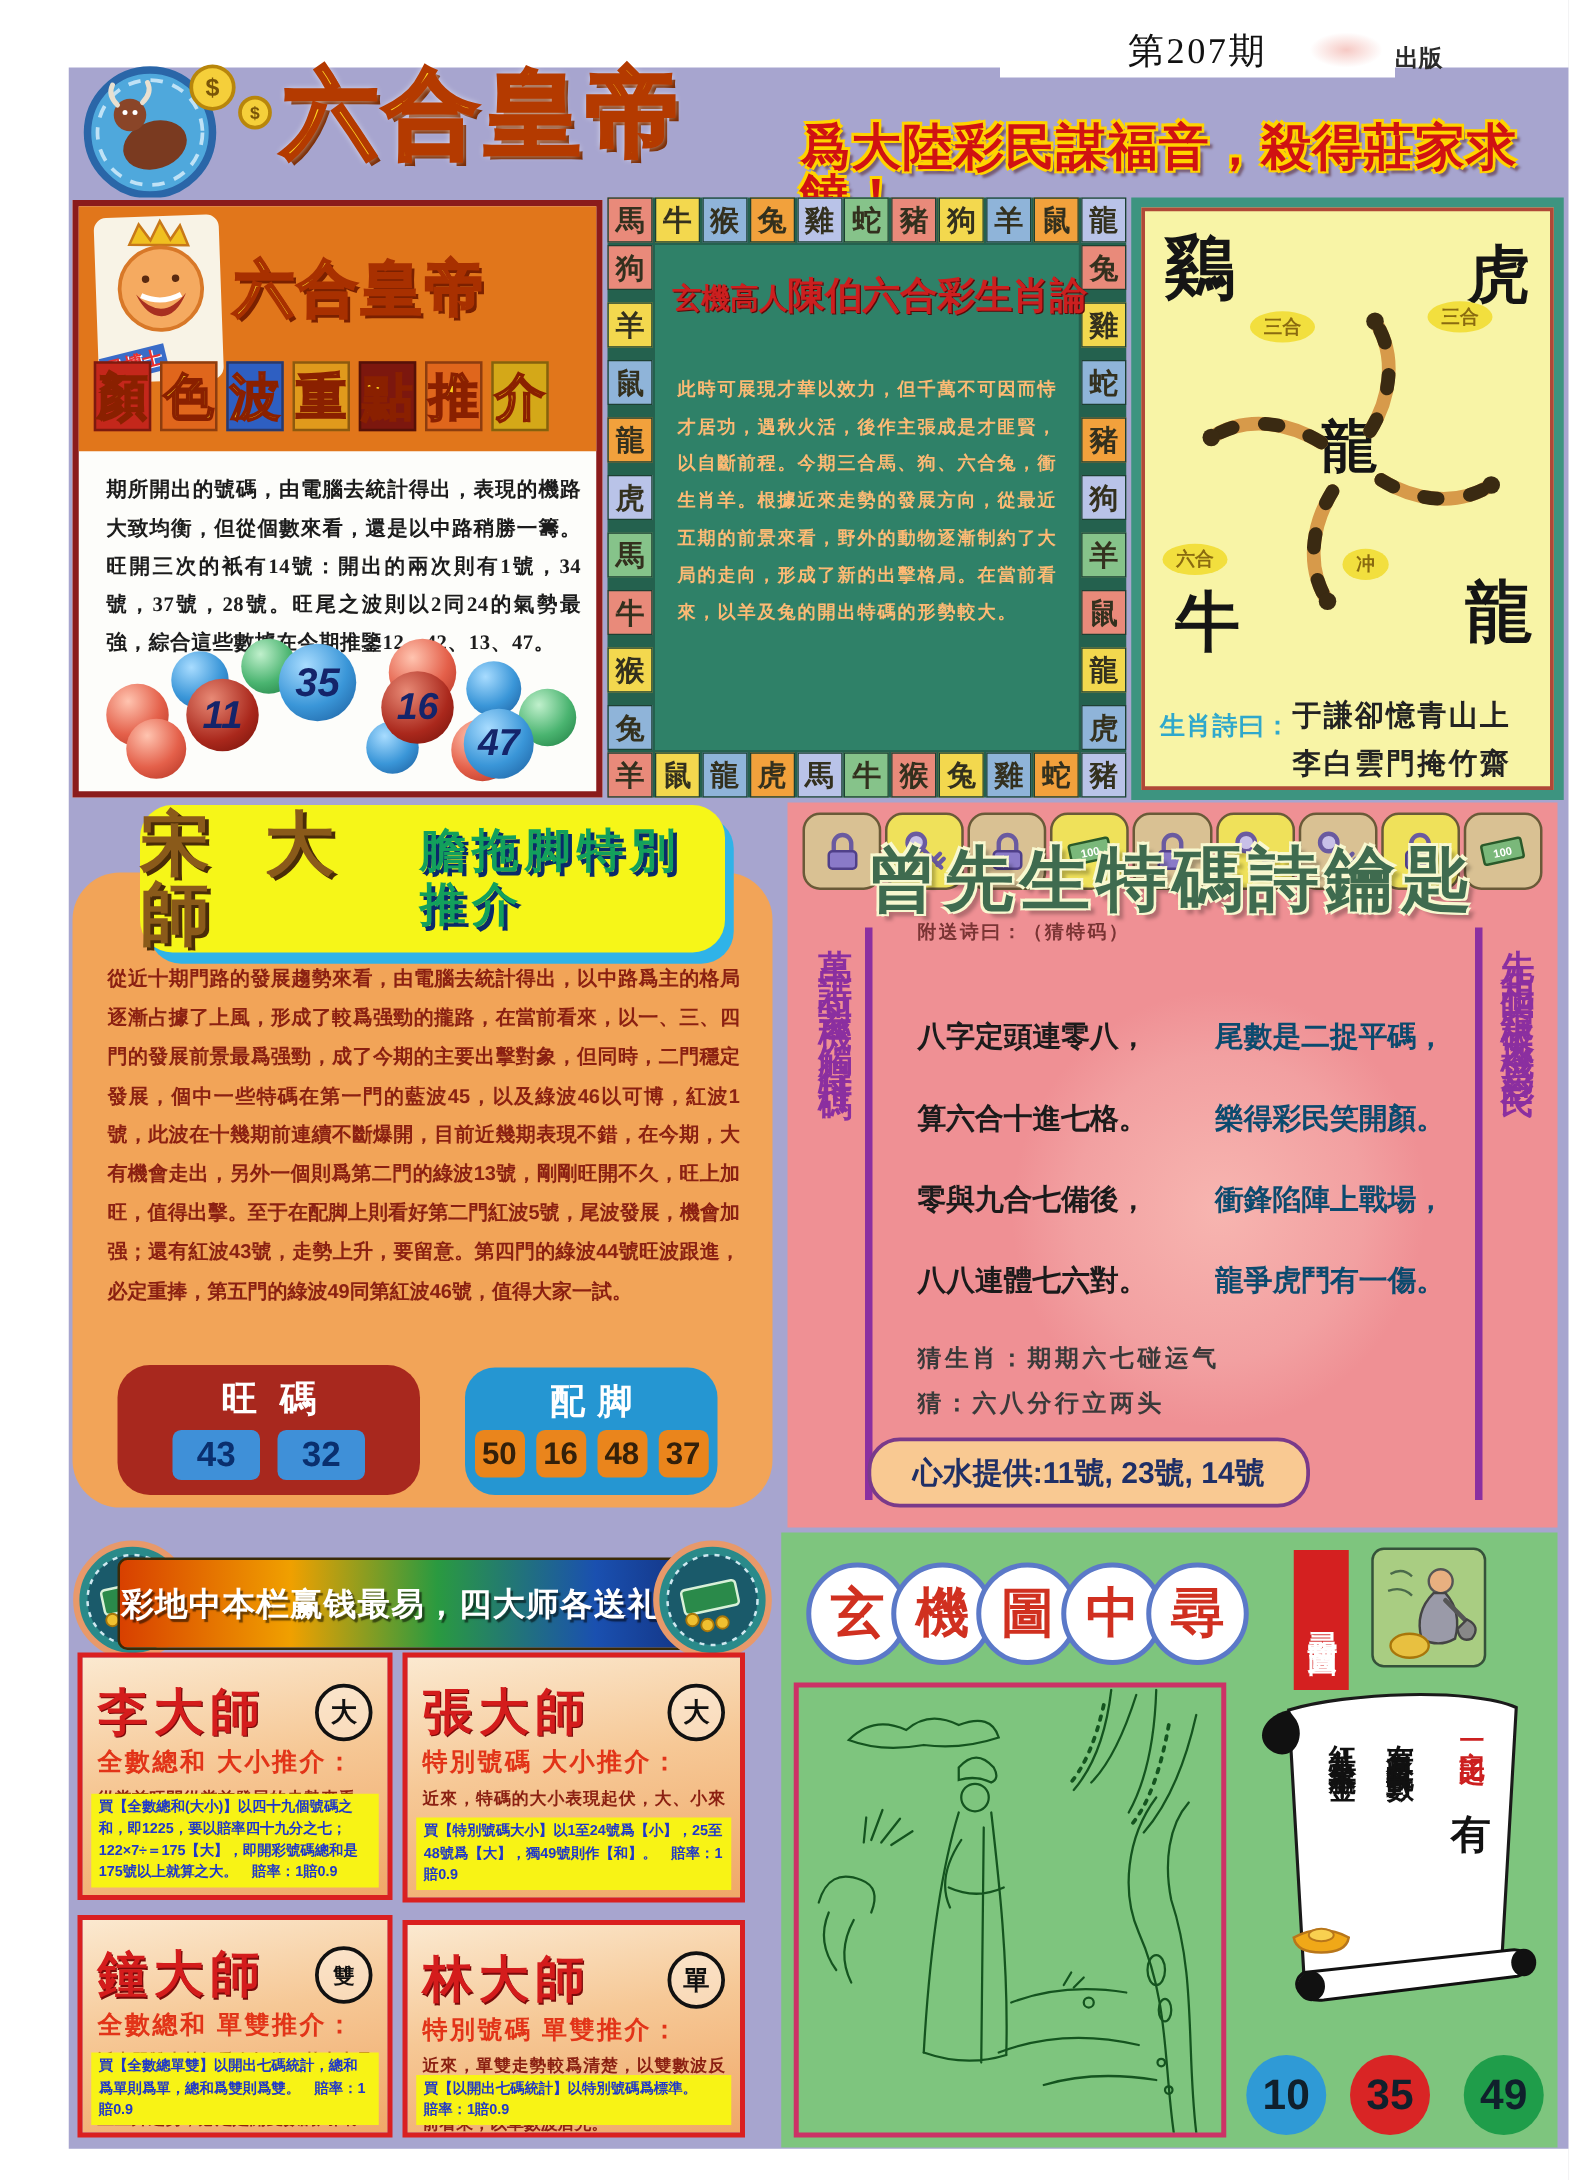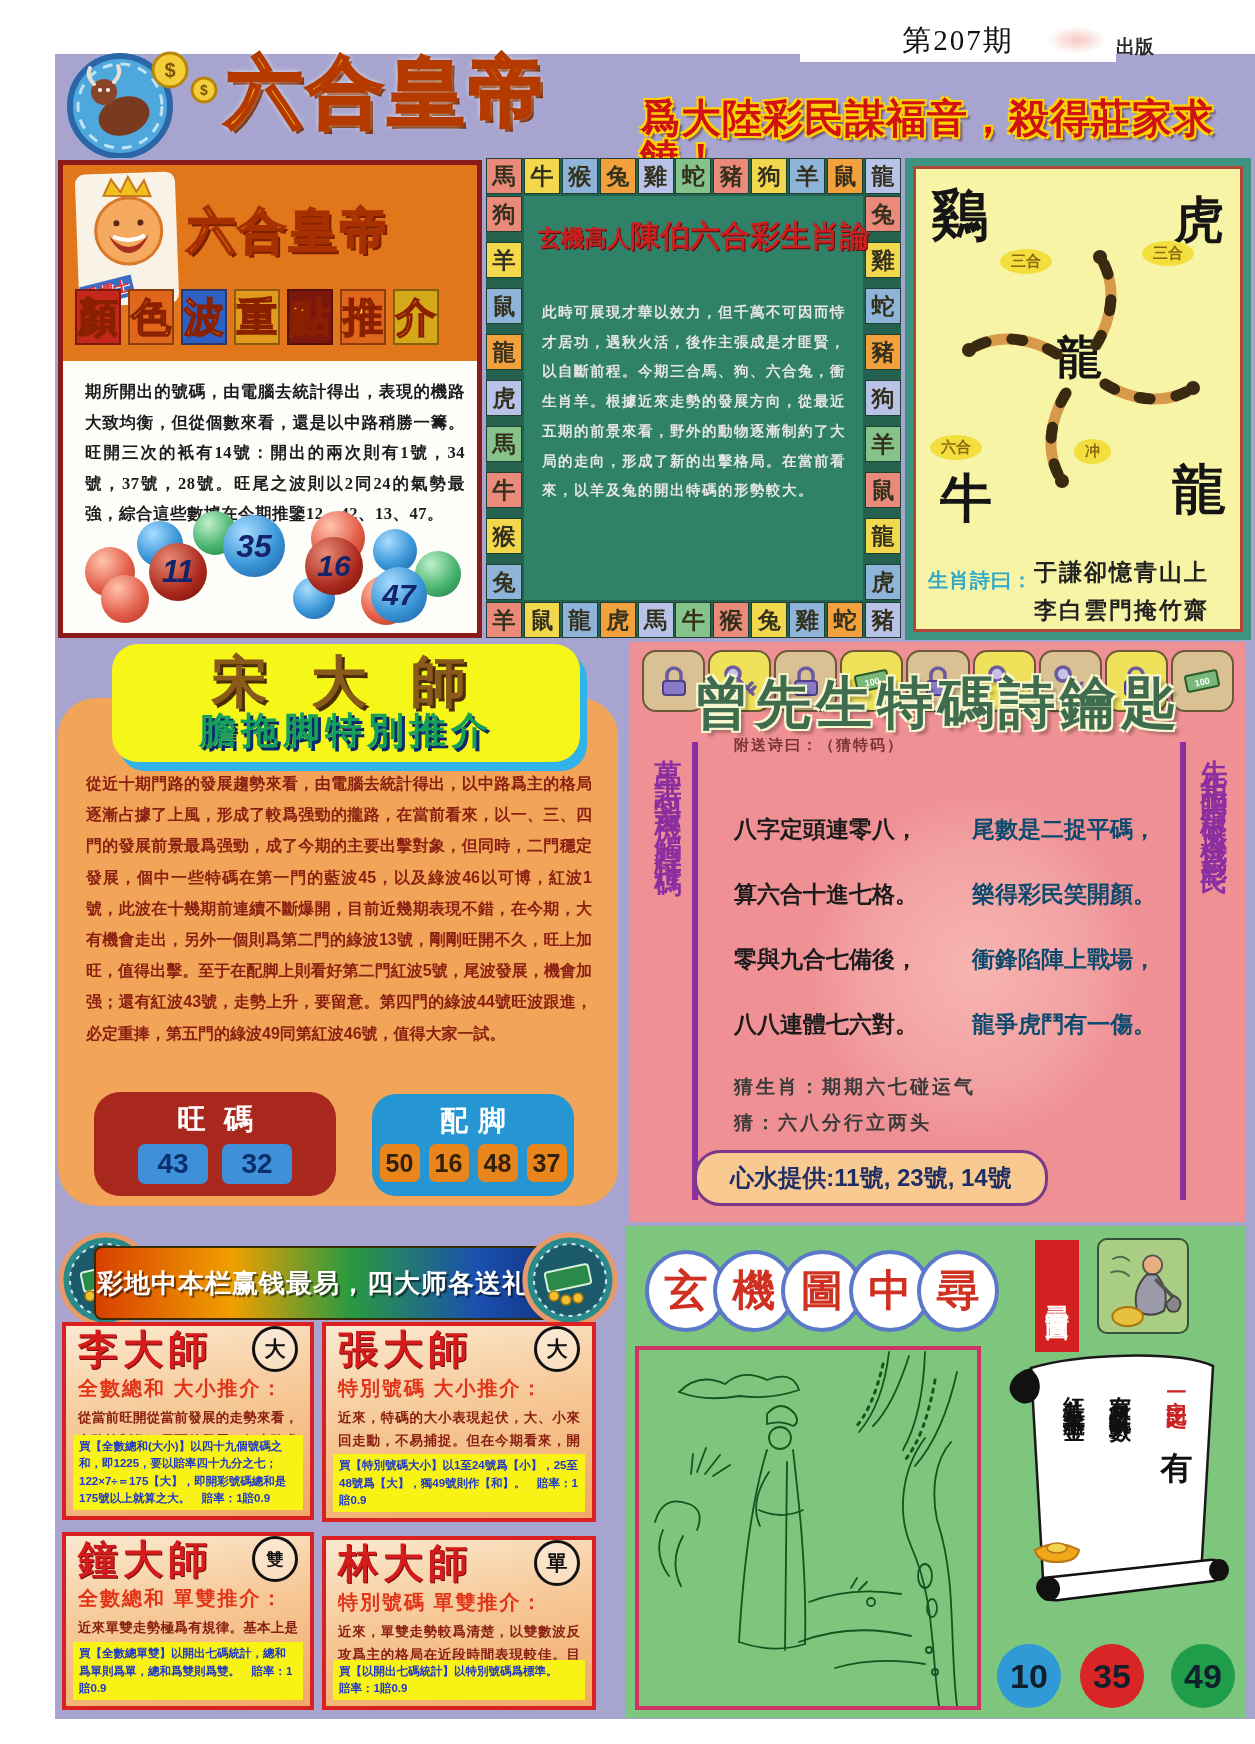--- a/index.html
+++ b/index.html
@@ -46,33 +46,33 @@
   .zcol{position:absolute;display:flex;flex-direction:column;justify-content:space-between}
   .zt{width:36px;height:36px;display:flex;align-items:center;justify-content:center;font-size:23px;font-style:normal;
       font-weight:700;color:#33301e;border:1px solid #1d4033;box-sizing:border-box}
   .zt:nth-child(6n+1){background:#e98a7a}.zt:nth-child(6n+2){background:#f3d84e}
   .zt:nth-child(6n+3){background:#8fb4d9}.zt:nth-child(6n+4){background:#f2a13c}
   .zt:nth-child(6n+5){background:#b9c3e8}.zt:nth-child(6n+6){background:#86c38a}
   #p2-inner{position:absolute;left:38px;top:38px;right:38px;bottom:38px;background:#2f8168}
   #p2-title{left:52px;top:58px;white-space:nowrap}
   #p2-title .small{font-size:23px;font-weight:900;color:#cc1f1f;text-shadow:1px 1px 0 #5a0a0a}
   #p2-title .big{font-size:30px;font-weight:900;color:#cc1f1f;text-shadow:1px 1px 0 #5a0a0a}
-  #p2-body{left:56px;top:140px;width:304px;font-size:14.5px;font-weight:700;color:#e5e5e5;line-height:2.05;
+  #p2-body{left:56px;top:140px;width:304px;font-size:14.5px;font-weight:700;color:#fdba74;line-height:2.05;
       letter-spacing:1.5px;text-align:justify}
   
   #panel3{left:905px;top:158px;width:346px;height:482px;background:#3d9480}
   #p3-inner{position:absolute;left:8px;top:8px;right:8px;bottom:8px;border:3px solid #b04838;background:#f8f4a6}
   .corner{position:absolute;font-family:"Liberation Serif",serif;font-weight:900;color:#151515;line-height:1}
   .plabel{position:absolute;background:#f2df3e;border-radius:50%;padding:3px 11px;font-size:15px;font-weight:900;color:#8a6b10}
   #p3-poem-label{position:absolute;left:12px;top:398px;font-size:20px;font-weight:900;color:#2fa8cc;letter-spacing:1px}
   .p3-poem{position:absolute;left:118px;font-size:23px;font-weight:700;color:#222;font-family:"Liberation Serif",serif;letter-spacing:2px}
   
   #song-panel{left:58px;top:698px;width:560px;height:508px;background:#f2a458;border-radius:38px}
   #song-bubble{left:112px;top:644px;width:468px;height:118px;background:#f6f618;border-radius:26px;
-      box-shadow:7px 9px 0 #2fb3e8;display:flex;flex-direction:column;align-items:center;justify-content:center}
+      box-shadow:7px 9px 0 #2fb3e8;display:flex;flex-direction:row;align-items:center;justify-content:center}
   #song-name{font-size:56px;font-weight:900;color:#8a5a1a;letter-spacing:14px;line-height:1;text-shadow:3px 3px 0 #4a2c08}
   #song-sub{font-size:37px;font-weight:900;color:#12a05c;letter-spacing:5px;line-height:1.15;text-shadow:3px 3px 0 #0a2a6a}
   #song-body{left:28px;top:70px;width:506px;font-size:16px;font-weight:700;color:#8b2012;line-height:1.95;text-align:justify}
   .numbox-title{font-size:29px;font-weight:900;color:#fff;letter-spacing:18px;text-align:center;padding-top:8px;text-indent:18px}
   .numbox-tiles{display:flex;justify-content:center;gap:14px;margin-top:4px}
   .numbox-tiles span{width:70px;height:40px;display:flex;align-items:center;justify-content:center;border-radius:7px;
       font-size:28px;font-weight:900}
   #wang-box{left:36px;top:394px;width:242px;height:104px;background:#a8281e;border-radius:26px}
   #wang-box span{background:#3f90d8;color:#0a2f6e}
   #pei-box{left:314px;top:396px;width:202px;height:102px;background:#2596d2;border-radius:24px}
@@ -104,21 +104,21 @@
   .zeng-guess{left:104px;font-size:19px;font-weight:700;color:#3a3a3a;font-family:Liberation Sans, sans-serif;letter-spacing:3px}
   #zeng-tip{left:64px;top:508px;width:348px;height:50px;background:#f9c992;border:3px solid #7a3a8a;border-radius:26px;
       display:flex;align-items:center;justify-content:center;font-size:24px;font-weight:900;color:#1f2f66}
   
   #banner-bar{left:94px;top:1246px;width:488px;height:70px;border-radius:8px;border:2px solid #3a2a08;
       background:linear-gradient(90deg,#d84000,#f0a000 28%,#2a9a40 52%,#1a50b0 78%,#102870);
       display:flex;align-items:center;justify-content:center;font-size:26px;font-weight:900;color:#fff;
       text-shadow:2px 2px 1px rgba(0,0,0,.55);letter-spacing:1px}
   .coin{width:96px;height:96px}
   .mcard{position:absolute;border:4px solid #da2020;box-sizing:border-box;
-      background:linear-gradient(170deg,#fbe9d0 0%,#f6c896 45%,#f0a868 100%);padding:0 12px}
+      background:linear-gradient(170deg,#fbe9d0 0%,#f6c896 45%,#f0a868 100%);padding:21px 12px}
   .m-head{display:flex;align-items:center}
   .m-name{font-size:40px;font-weight:900;color:#d41c1c;letter-spacing:5px;line-height:1;text-shadow:1px 1px 0 #7a0a0a}
   .m-badge{margin-left:auto;width:40px;height:40px;border:3px solid #111;border-radius:50%;display:flex;
       align-items:center;justify-content:center;font-size:21px;font-weight:900;color:#111;background:rgba(255,255,255,.35)}
   .m-sub{font-size:20px;font-weight:900;color:#e23418;letter-spacing:2px;margin-top:3px}
   .m-body{font-size:13.5px;font-weight:700;color:#8b2012;line-height:1.72;margin-top:4px;text-align:justify}
   .m-foot{position:absolute;left:7px;right:7px;bottom:6px;background:#f8f315;color:#2038c8;font-size:11.5px;
       font-weight:800;line-height:1.5;padding:3px 6px}
   
   #mystery{left:625px;top:1226px;width:621px;height:492px;background:#7ec57e}

